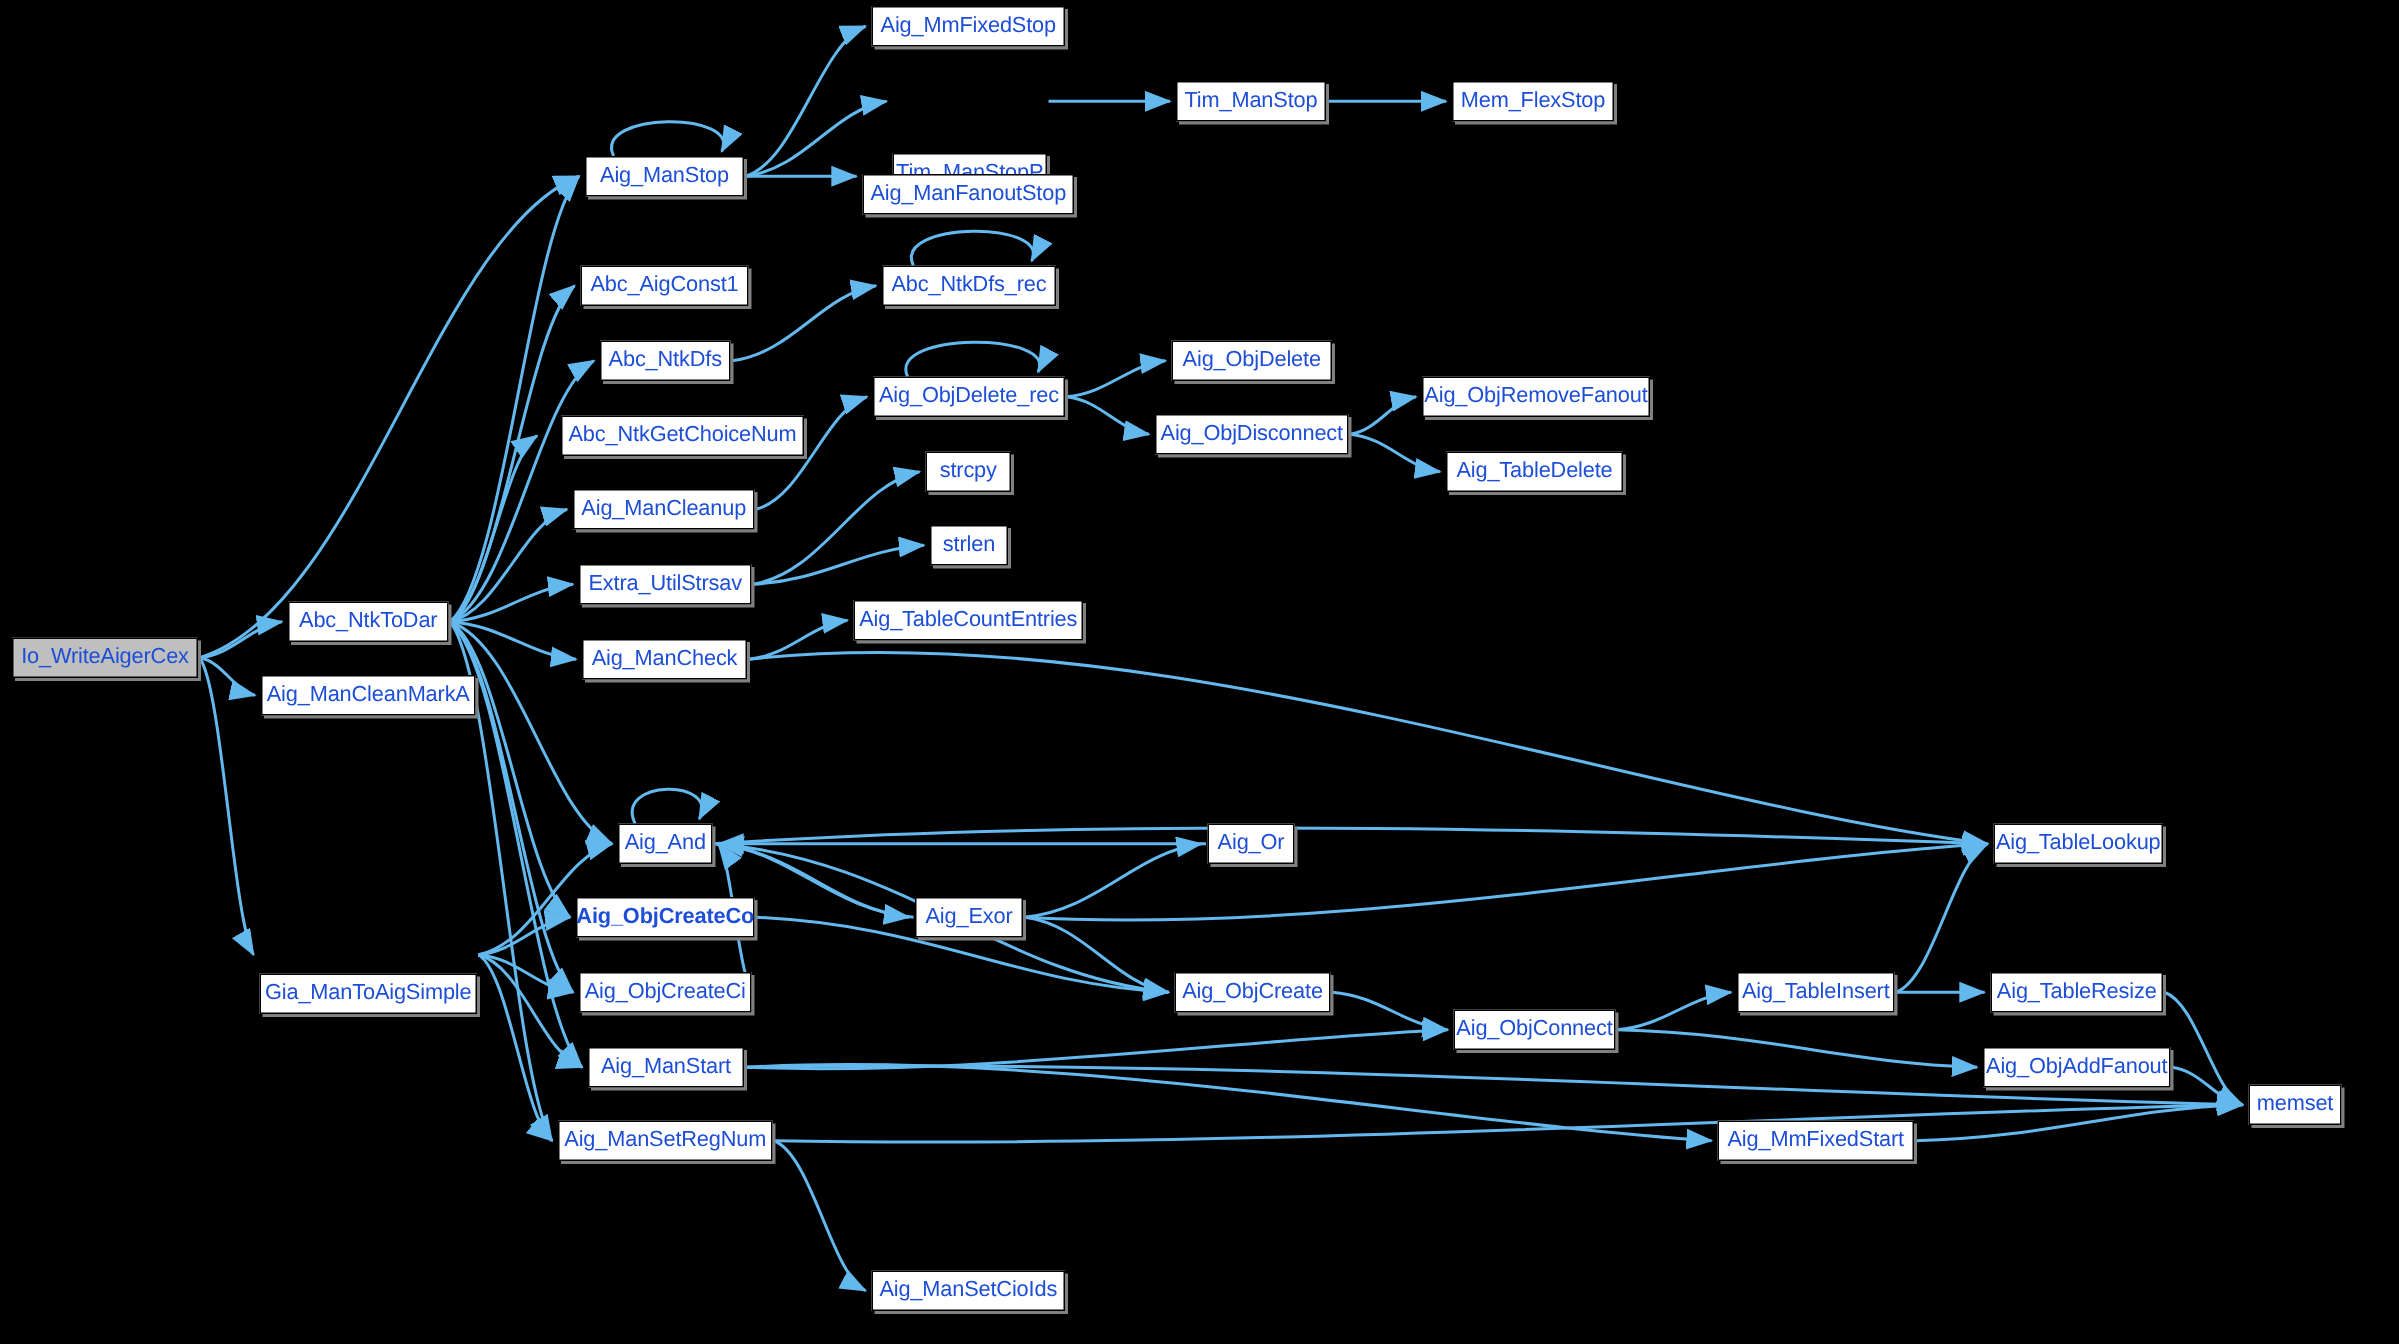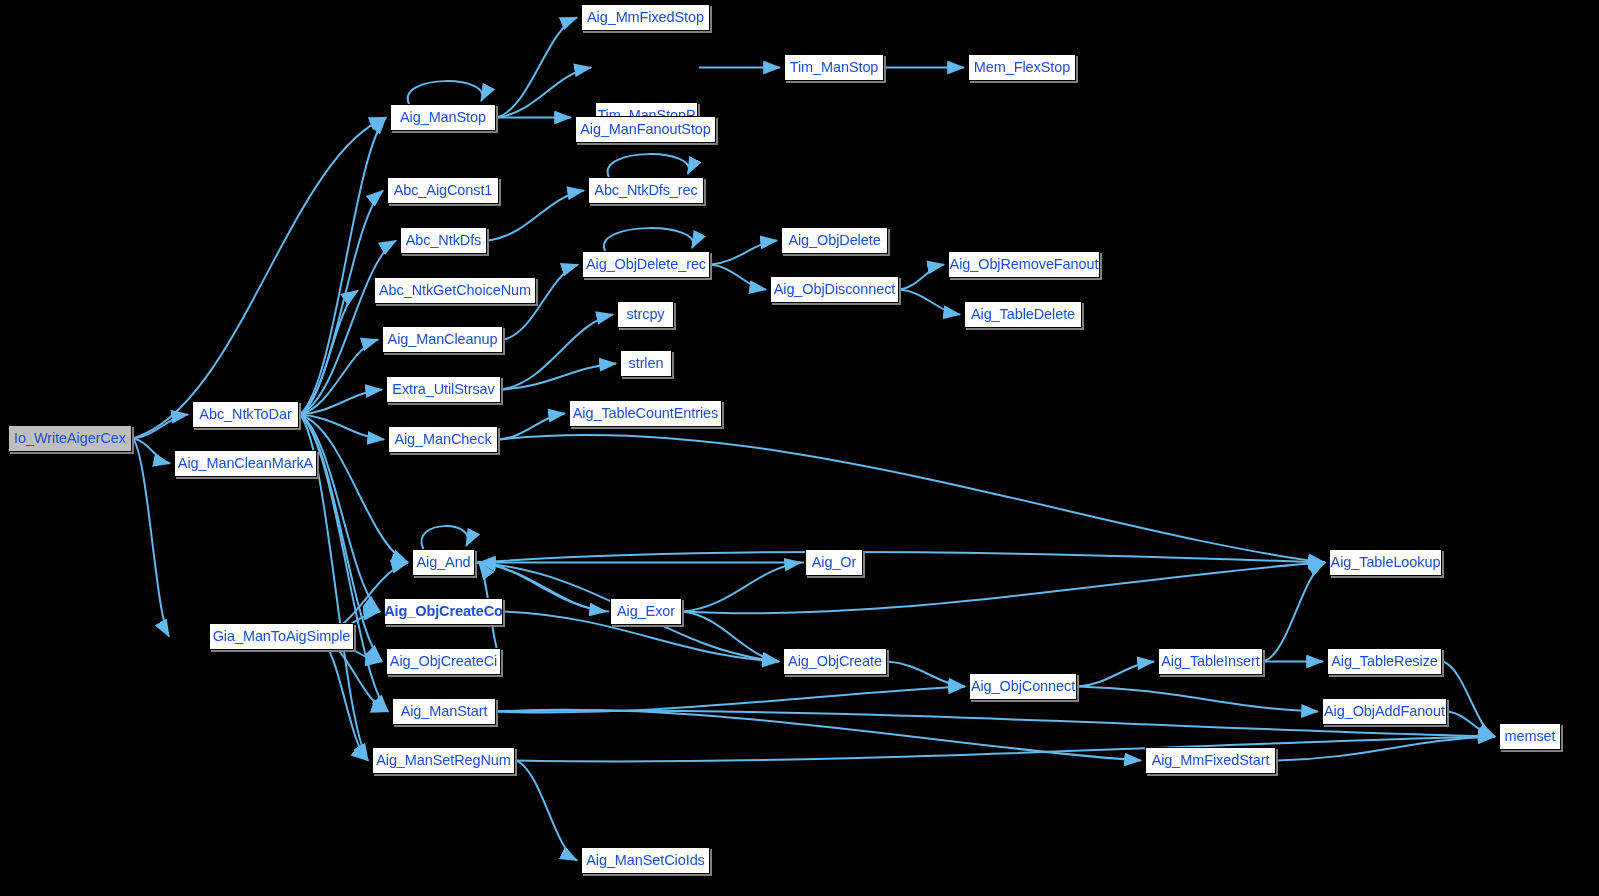--- a/index.html
+++ b/index.html
@@ -124,21 +124,21 @@
   <div id="nodes">
       <div class="node root" style="left: 8px; top: 425px; width: 124px;">
         <span class="node-label">Io_WriteAigerCex</span>
       </div>
       <div class="node" style="left: 192px; top: 401px; width: 107px;">
         <span class="node-label">Abc_NtkToDar</span>
       </div>
       <div class="node" style="left: 174px; top: 450px; width: 143px;">
         <span class="node-label">Aig_ManCleanMarkA</span>
       </div>
-      <div class="node" style="left: 173px; top: 623px; width: 145px; margin-left: 36px;">
+      <div class="node" style="left: 173px; top: 649px; width: 145px;">
         <span class="node-label">Gia_ManToAigSimple</span>
       </div>
       <div class="node" style="left: 390px; top: 104px; width: 106px;">
         <span class="node-label">Aig_ManStop</span>
       </div>
       <div class="node" style="left: 387px; top: 177px; width: 112px;">
         <span class="node-label">Abc_AigConst1</span>
       </div>
       <div class="node" style="left: 400px; top: 227px; width: 87px;">
         <span class="node-label">Abc_NtkDfs</span>

